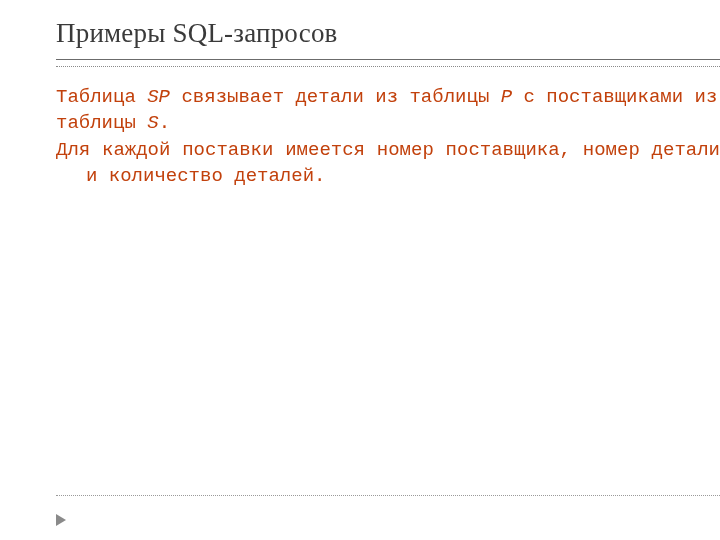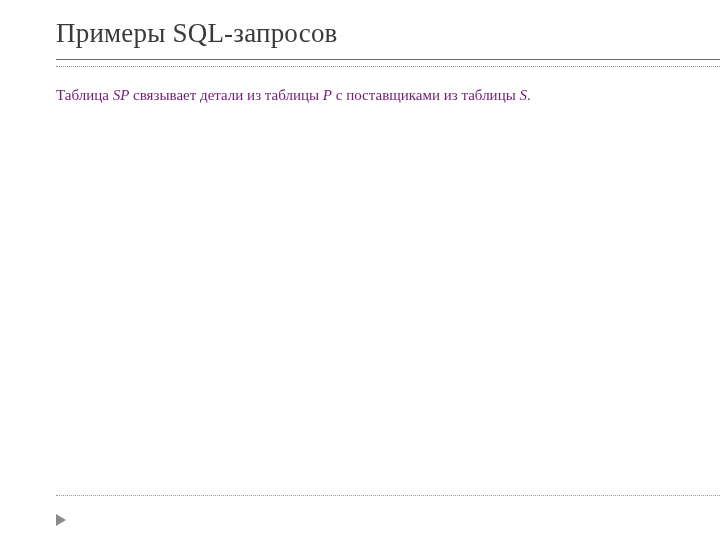--- a/index.html
+++ b/index.html
@@ -32,24 +32,24 @@
     border: none;
     border-top: 1.5px solid #6b6b6b;
     margin: 0 0 6px 0;
   }
   .rule-dotted {
     border: none;
     border-top: 1.5px dotted #8a8a8a;
     margin: 0 0 18px 0;
   }
   .body {
-    font-family: Liberation Serif, serif;
-    font-size: 15px;
+    font-family: Liberation Mono, monospace;
+    font-size: 19px;
     line-height: 1.35;
-    color: #701a75;
+    color: #c2410c;
   }
   .p1 { margin: 0 0 2px 0; }
   .p2 {
     margin: 0 0 2px 0;
     text-align: justify;
     padding-left: 30px;
     text-indent: -30px;
   }
   .p3 { margin: 18px 0 0 0; }
   .it { font-style: italic; }
@@ -78,18 +78,19 @@
 <div class="slide">
 
   <h1 class="title">Примеры SQL-запросов</h1>
   <hr class="rule-solid">
   <hr class="rule-dotted">
 
   <div class="body">
     <p class="p1">
       <span>Таблица </span><span class="it">SP</span><span> связывает детали из таблицы </span><span class="it">P</span><span> с поставщиками из таблицы </span><span class="it">S</span><span>.</span>
     </p>
+    <p class="p2">Для каждой поставки имеется номер поставщика, номер детали и количество деталей.</p>
   </div>
 
   <hr class="footer-rule">
   <div class="chevron"></div>
 
 </div>
 
 </body></html>

